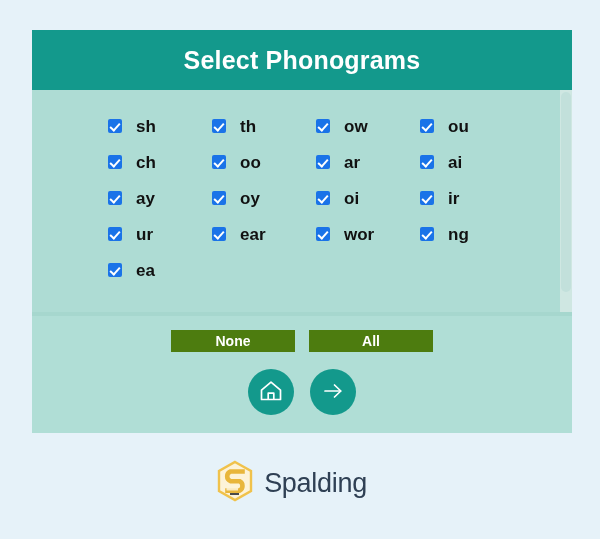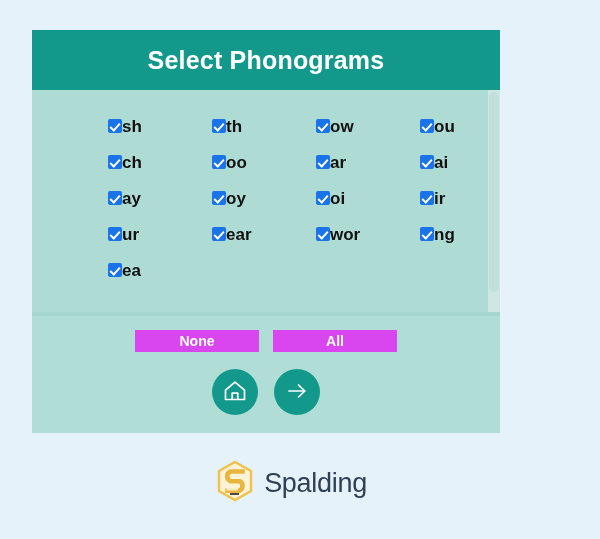--- a/index.html
+++ b/index.html
@@ -19,21 +19,21 @@
     width: 600px;
     height: 539px;
     box-sizing: border-box;
   }
 
   
   .card {
     position: absolute;
     left: 32px;
     top: 30px;
-    width: 468px;
+    width: 540px;
     height: 403px;
     background: #b0ded6;
     overflow: hidden;
   }
 
   
   .card-header {
     height: 60px;
     background: #13998c;
     display: flex;
@@ -58,20 +58,21 @@
   .grid {
     padding: 18px 0 0 76px;
     display: grid;
     grid-template-columns: 104px 104px 104px 104px;
     grid-auto-rows: 36px;
     align-items: center;
   }
   .cell {
     display: flex;
     align-items: center;
+    gap: 14px;
     cursor: pointer;
   }
   .cell.empty {
     visibility: hidden;
   }
   .checkbox {
     width: 14px;
     height: 14px;
     border-radius: 2px;
     background: #1a73e8;
@@ -128,21 +129,21 @@
   }
   .pill-row {
     display: flex;
     justify-content: center;
     gap: 14px;
     padding-top: 14px;
   }
   .pill-btn {
     width: 124px;
     height: 22px;
-    background: #d946ef;
+    background: #4d7c0f;
     color: #ffffff;
     font-size: 14px;
     font-weight: bold;
     display: flex;
     align-items: center;
     justify-content: center;
     border: none;
     cursor: pointer;
     font-family: "Liberation Sans", sans-serif;
   }

